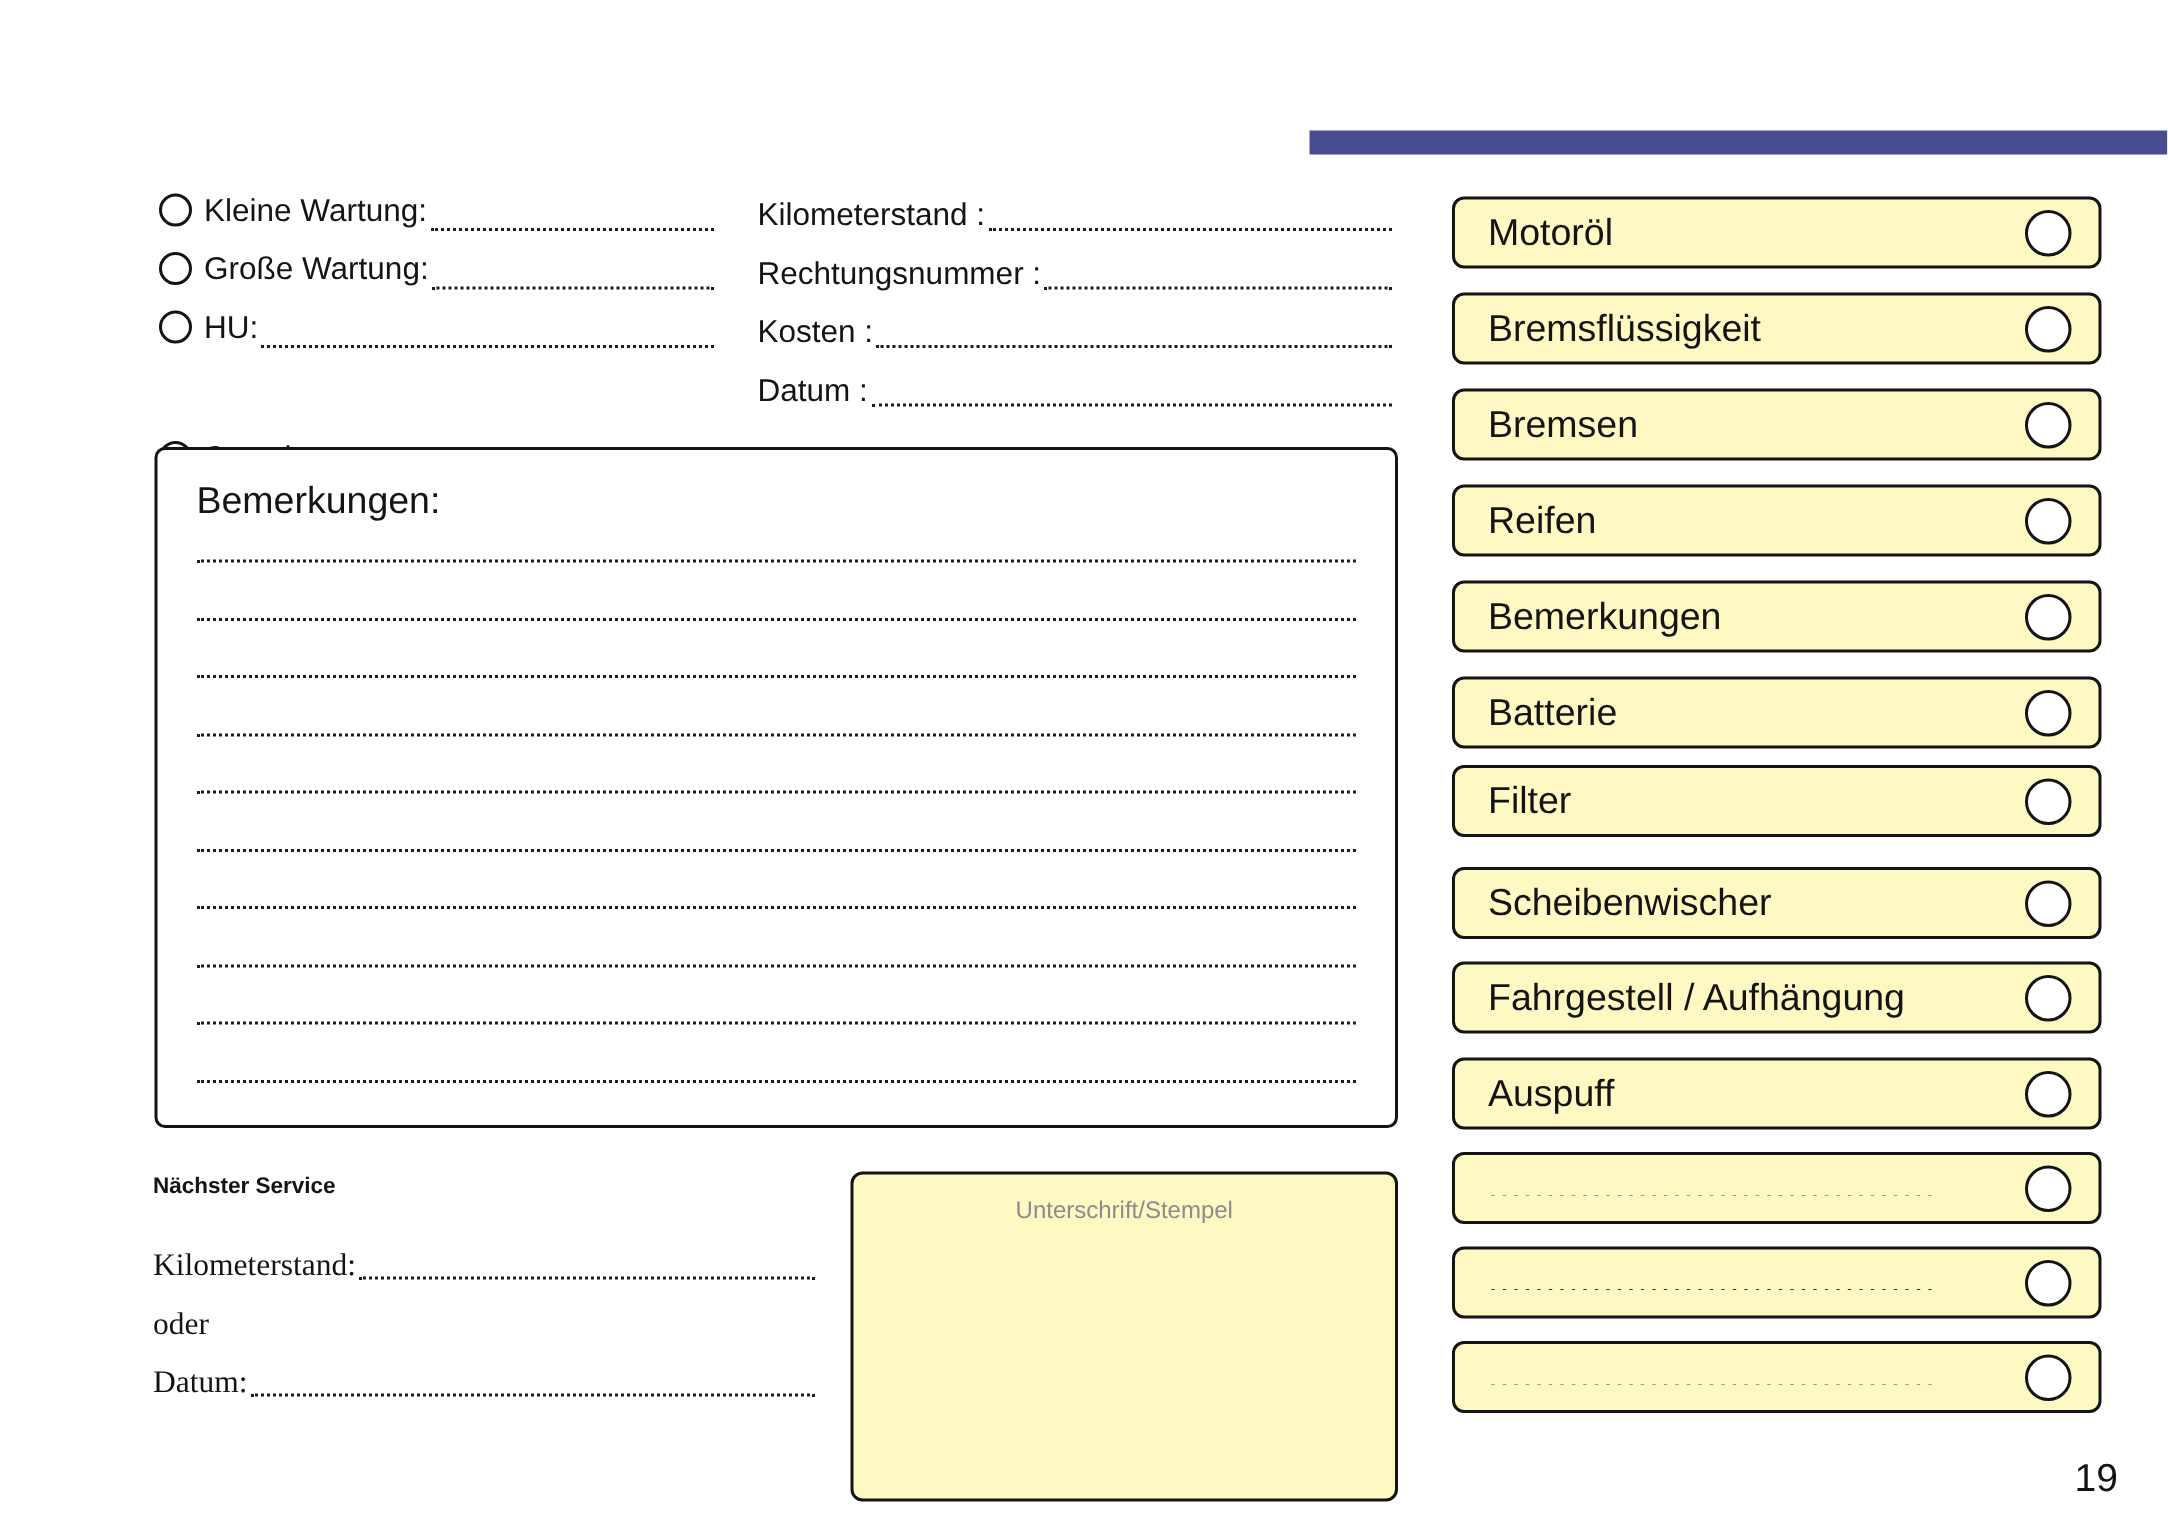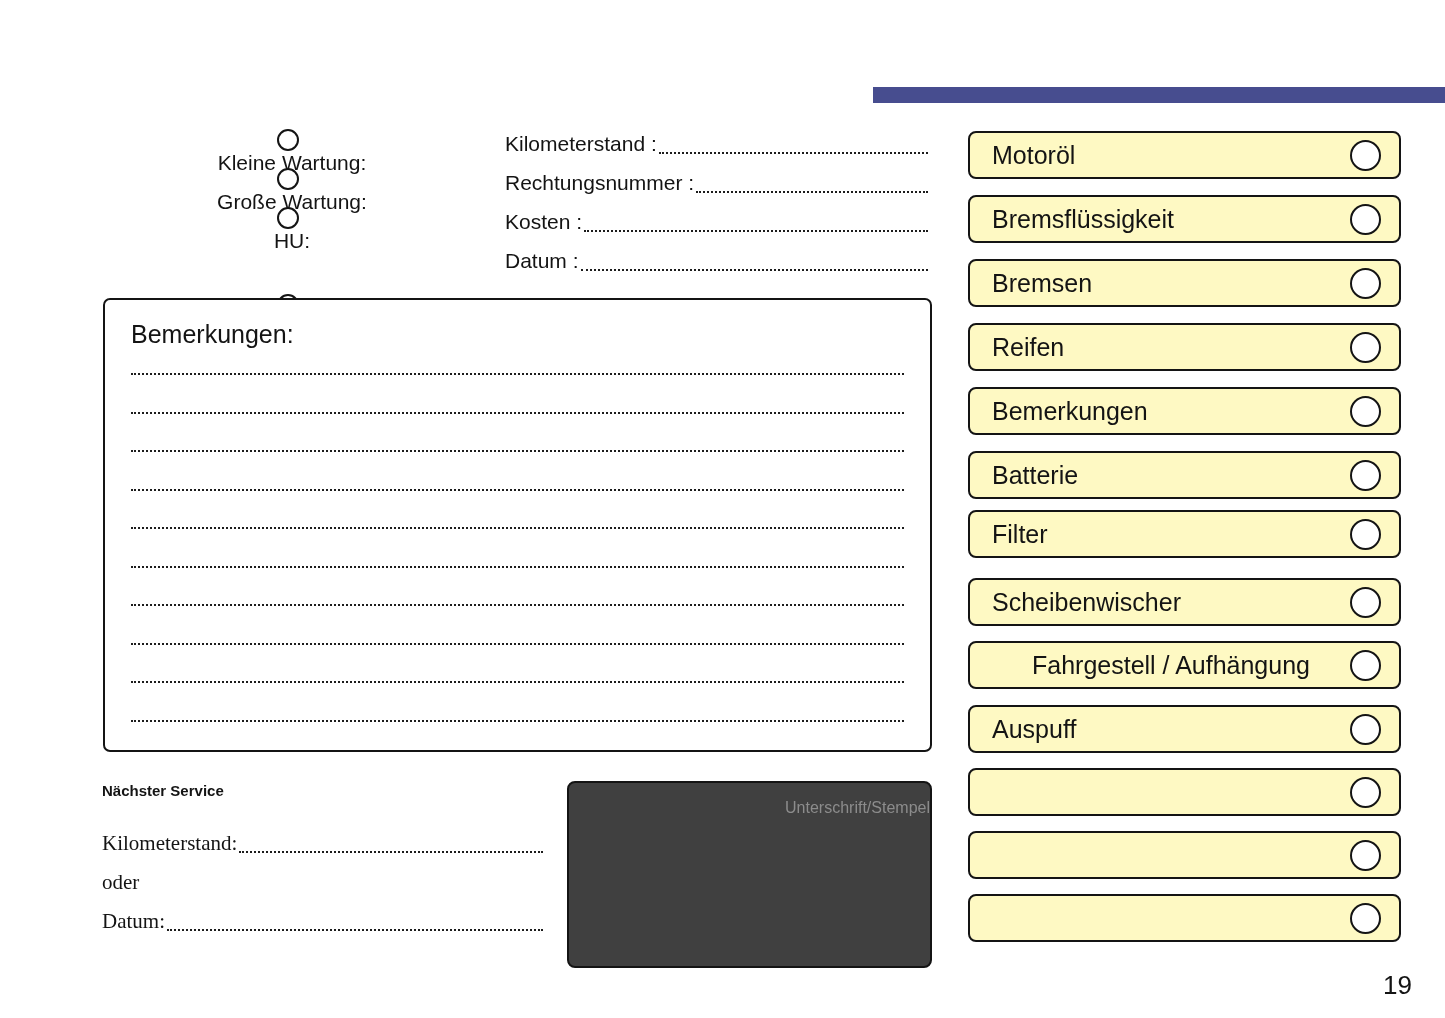--- a/index.html
+++ b/index.html
@@ -11,21 +11,21 @@
     color:#141414;
     overflow:hidden;
   }
   .accent-bar{
     position:absolute;left:873px;top:87px;width:572px;height:16px;
     background:#474d8f;
   }
   
   .svc-row{
     position:absolute;left:106px;width:372px;height:30px;
-    display:flex;align-items:center;flex-direction:column;
+    display:flex;
   }
   .radio{
     flex:0 0 auto;width:22px;height:22px;border:2.5px solid #141414;
     border-radius:50%;background:#fff;margin-right:8px;box-sizing:border-box;
   }
   .svc-label{font-size:21px;white-space:nowrap;}
   .dotline{
     flex:1 1 auto;height:0;border-bottom:2px dotted #1c1c1c;
     margin:0 2px;align-self:flex-end;margin-bottom:5px;
   }
@@ -52,23 +52,23 @@
   .next-title{
     position:absolute;left:102px;top:782px;font-size:15px;font-weight:bold;
   }
   .ns-row{
     position:absolute;left:102px;width:443px;height:30px;
     display:flex;align-items:center;font-family:Liberation Serif, serif;
   }
   .ns-label{font-size:21px;white-space:nowrap;}
   
   .sig-box{
-    position:absolute;left:567px;top:781px;width:365px;height:187px;
+    position:absolute;left:567px;top:781px;width:365px;height:220px;
     border:2.5px solid #141414;border-radius:8px;box-sizing:border-box;
-    background:#404040;text-align:right;
+    background:#fef9c3;text-align:center;
   }
   .sig-label{
     margin-top:16px;font-size:16px;color:#8c8c8c;display:inline-block;
   }
   
   .chk-item{
     position:absolute;left:968px;width:433px;height:48px;
     border:2.5px solid #141414;border-radius:8px;box-sizing:border-box;
     background:#fef9c3;display:flex;align-items:center;
   }
@@ -186,21 +186,21 @@
     <span class="chk-circle"></span>
   </div>
   <div class="chk-item" style="top:510px;">
     <span class="chk-label">Filter</span>
     <span class="chk-circle"></span>
   </div>
   <div class="chk-item" style="top:578px;">
     <span class="chk-label">Scheibenwischer</span>
     <span class="chk-circle"></span>
   </div>
-  <div class="chk-item" style="top:641px;text-align:center;">
+  <div class="chk-item" style="top:641px;">
     <span class="chk-label">Fahrgestell / Aufhängung</span>
     <span class="chk-circle"></span>
   </div>
   <div class="chk-item" style="top:705px;">
     <span class="chk-label">Auspuff</span>
     <span class="chk-circle"></span>
   </div>
   <div class="chk-item" style="top:768px;">
     <span class="chk-label dots">.......................................</span>
     <span class="chk-circle"></span>

